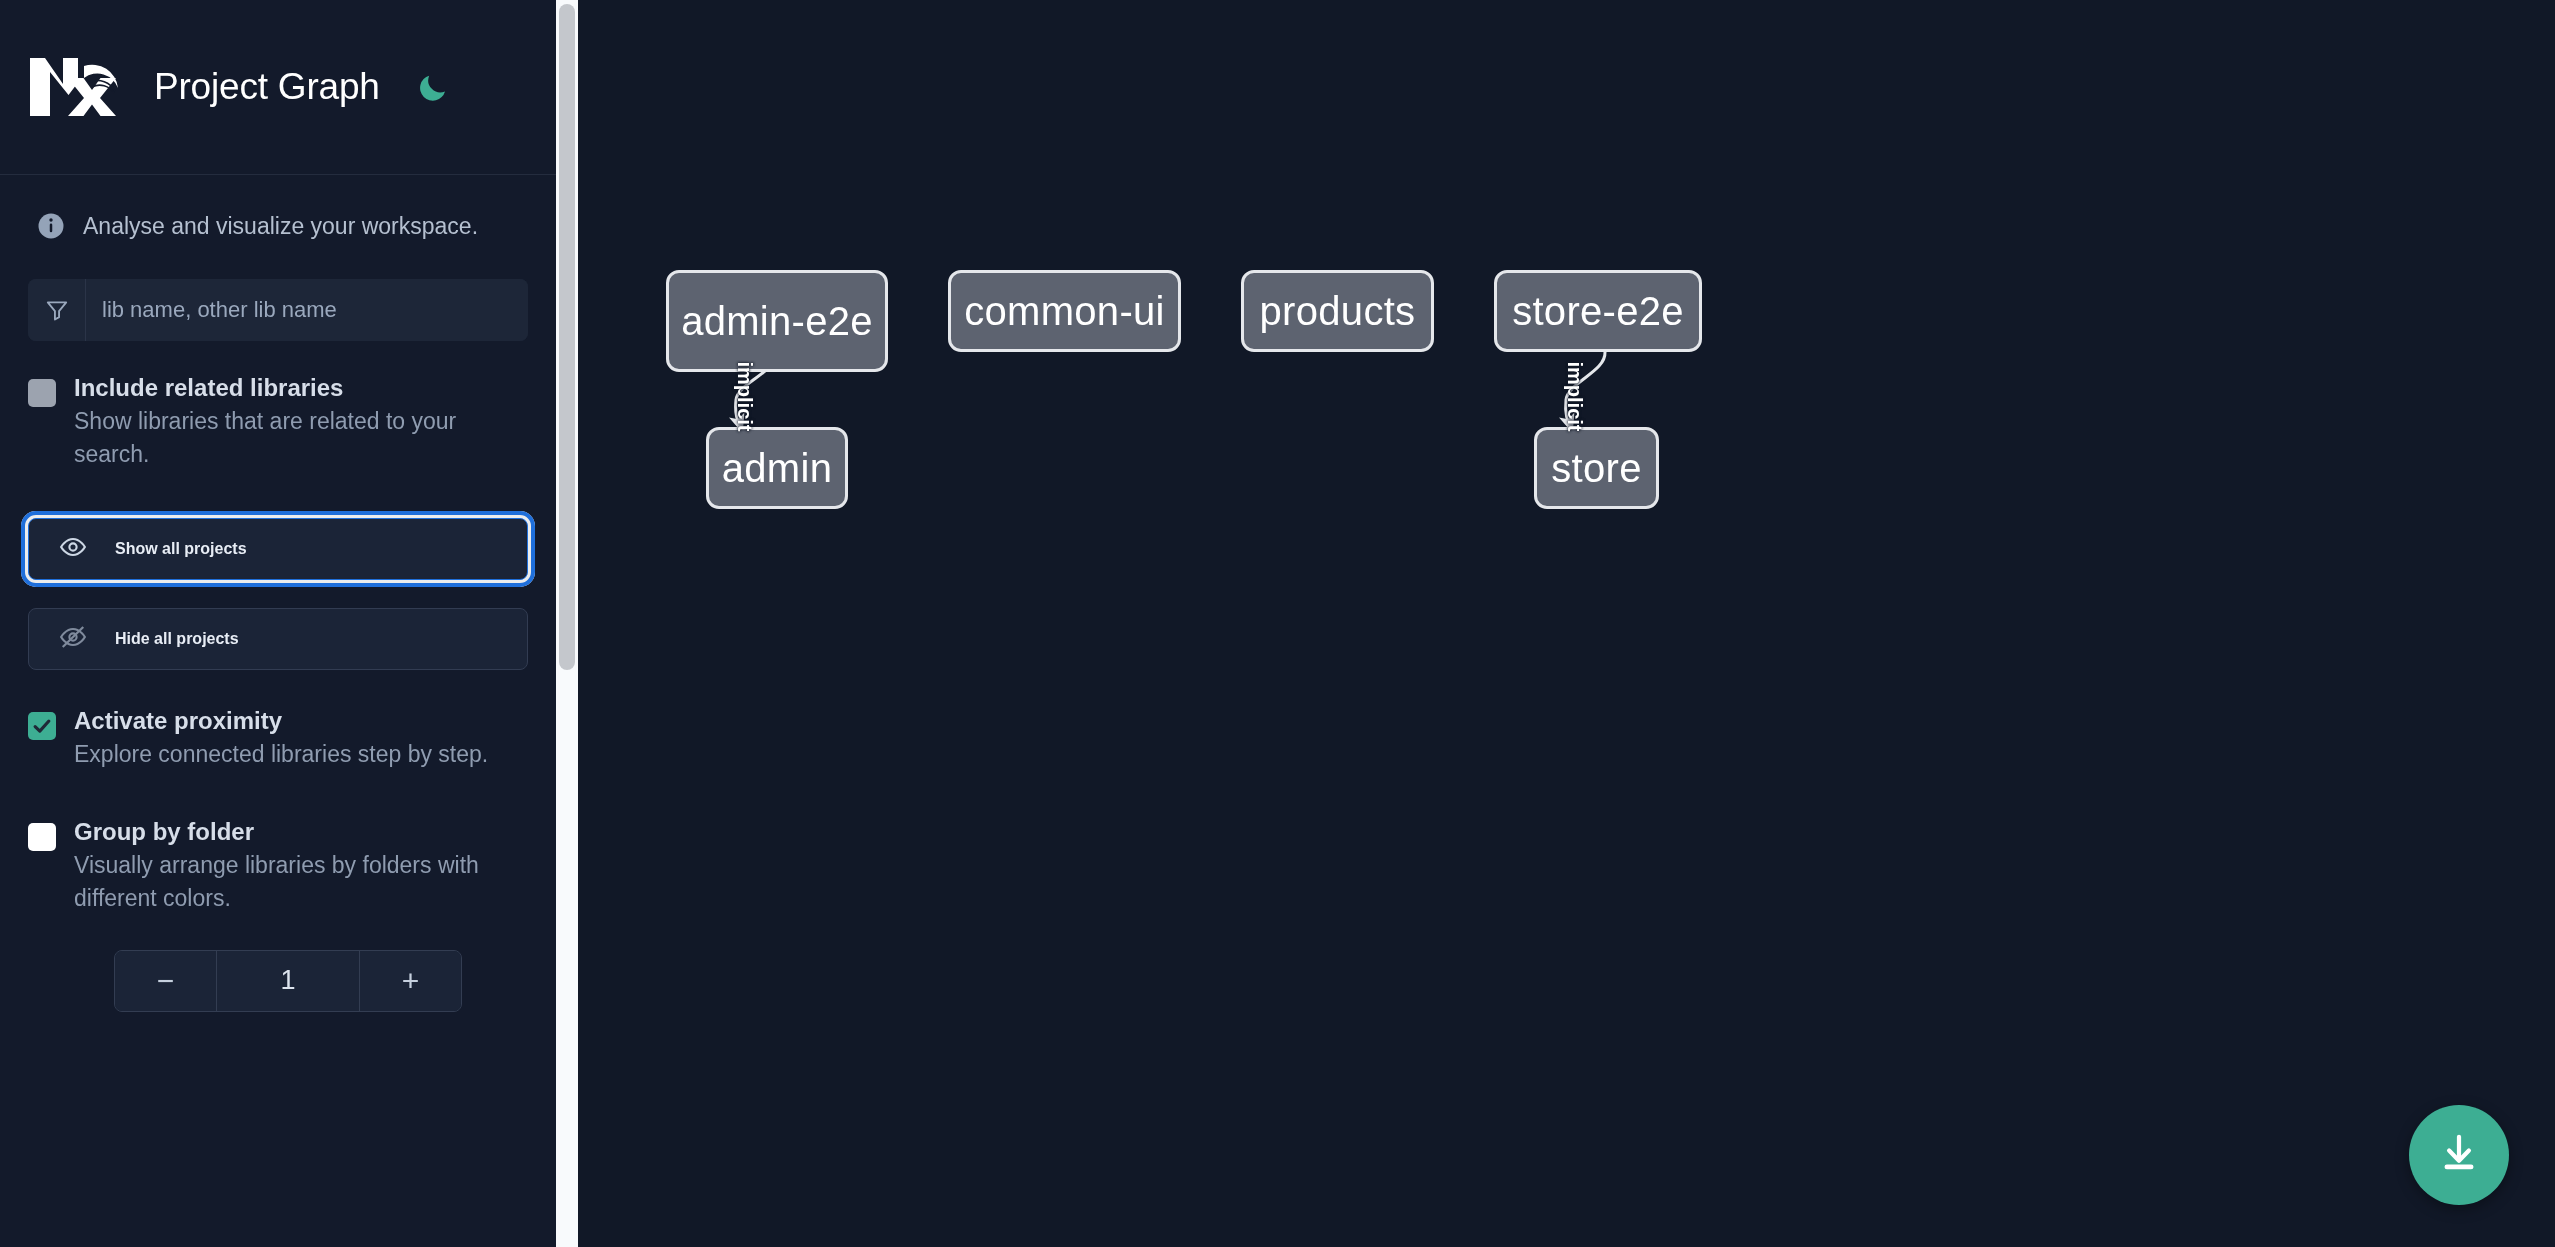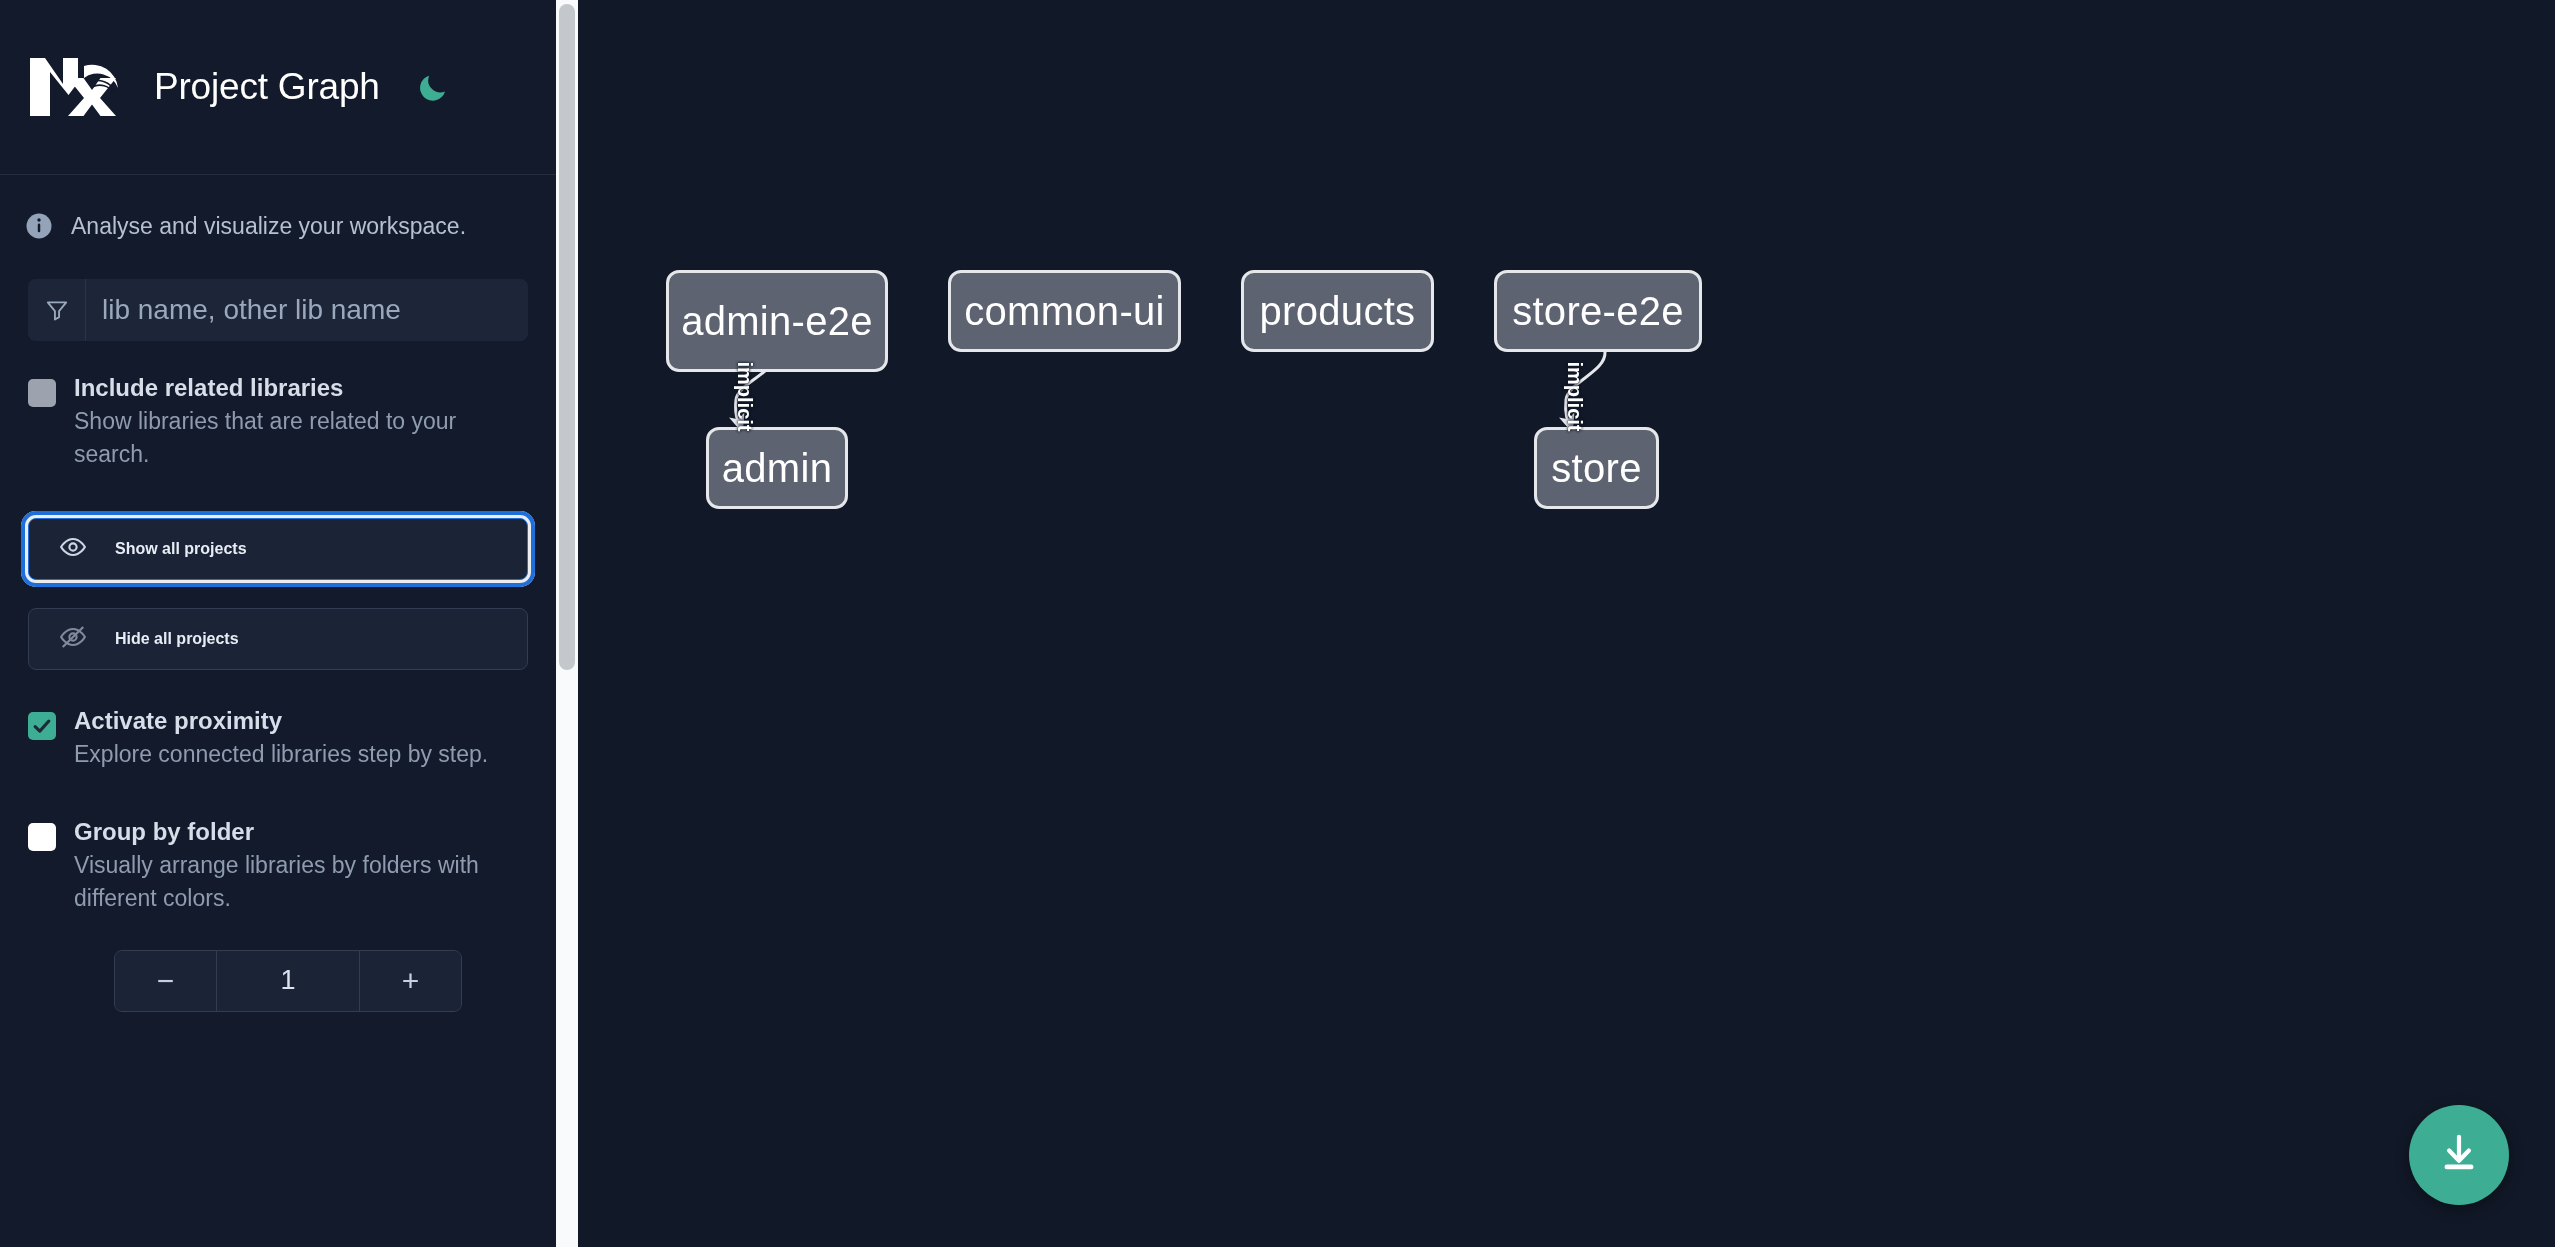--- a/index.html
+++ b/index.html
@@ -28,39 +28,39 @@
     margin-left:34px; color:#ffffff; font-size:37px; font-weight:400;
     letter-spacing:-0.2px; white-space:nowrap;
   }
   .moon-btn{
     margin-left:32px; width:42px; height:42px; display:flex;
     align-items:center; justify-content:center; cursor:pointer;
   }
 
   .sb-sub{
     display:flex; align-items:center; gap:17px;
-    padding:36px 28px 0 24px;
+    padding:36px 28px 0 36px;
   }
   .info-icon{ width:30px; height:30px; flex:0 0 auto; }
   .sb-sub-text{ color:#b5c0d0; font-size:23px; font-weight:400; }
 
   .sb-body{ padding:0 28px; margin-top:38px; }
 
   
   .filter-wrap{
     display:flex; align-items:stretch; height:62px; width:500px;
     background:#1d2638; border-radius:8px; overflow:hidden;
   }
   .filter-icon-box{
     width:58px; display:flex; align-items:center; justify-content:center;
     border-right:1px solid #2b3448; background:#1d2638;
   }
   .filter-input{
     flex:1; background:#1d2638; border:0; outline:none;
-    color:#e2e8f0; font-size:28px; font-family:"Liberation Sans", sans-serif;
+    color:#e2e8f0; font-size:22px; font-family:"Liberation Sans", sans-serif;
     padding:0 16px;
   }
   .filter-input::placeholder{ color:#9aa8bd; }
 
   
   .cb-row{ display:flex; gap:18px; margin-top:32px; }
   .cb-box{
     flex:0 0 auto; width:28px; height:28px; border-radius:5px; margin-top:6px;
     cursor:pointer; position:relative;
   }

